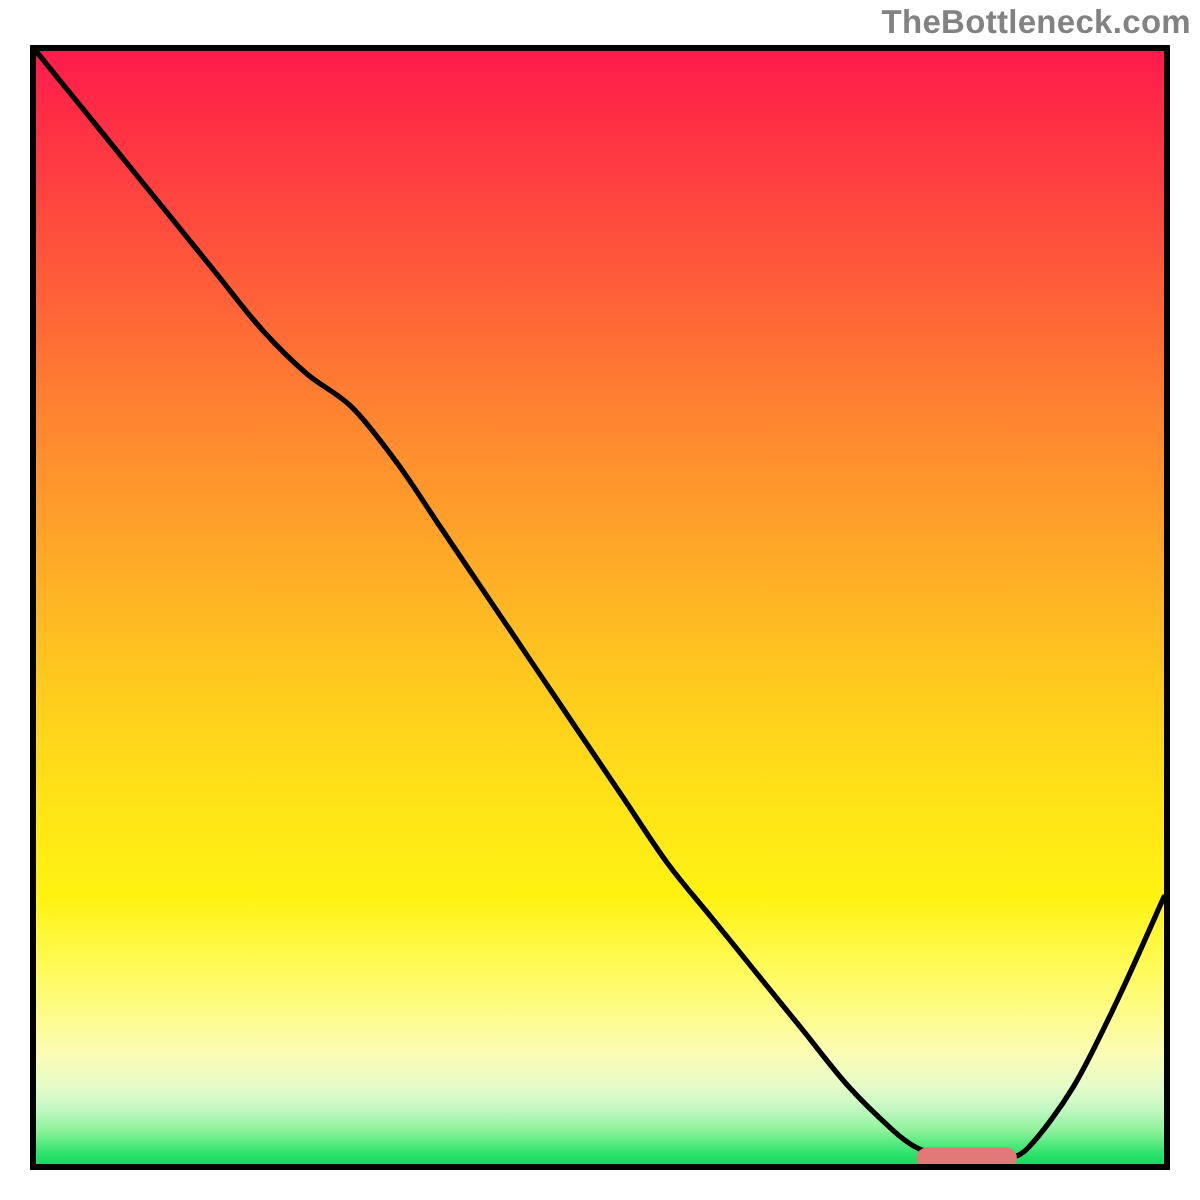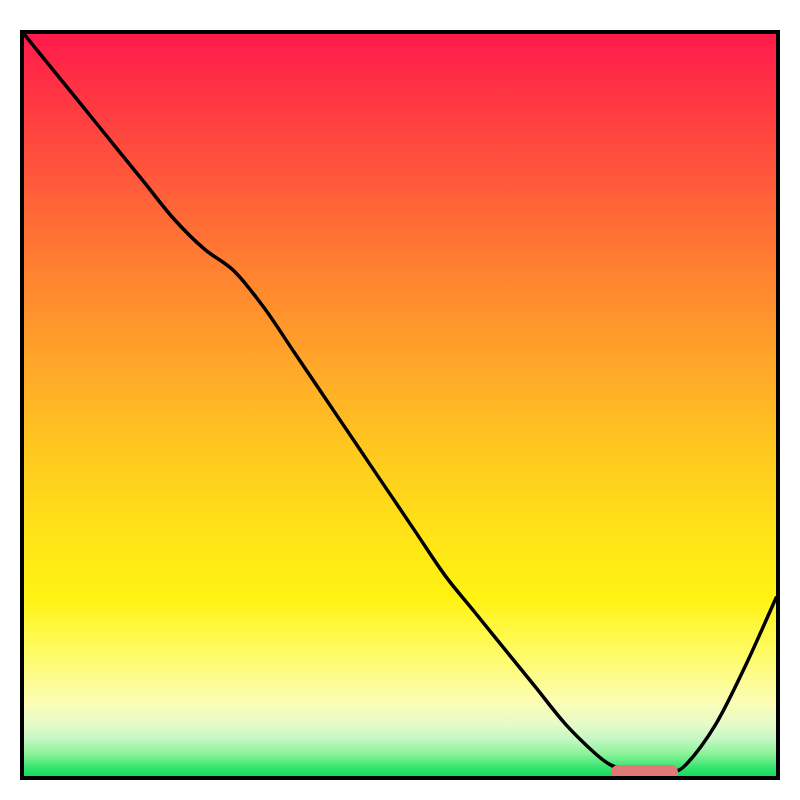--- a/index.html
+++ b/index.html
@@ -74,20 +74,21 @@
     height: 14px;
     border-radius: 7px;
     background: #e17979;
     z-index: 12;
   }
 </style>
 </head>
 <body>
 <div class="wrap">
 
+  <div class="attribution">TheBottleneck.com</div>
 
   <div class="plot">
     <div class="gradient"></div>
 
     <svg class="curve" viewBox="0 0 752 742" preserveAspectRatio="none">
       <path id="curve-path" fill="none" stroke="#000000" stroke-width="3.5" stroke-linejoin="round" stroke-linecap="round" d="M 0.00 0.00 C 5.01 6.18, 20.05 24.73, 30.08 37.10 C 40.11 49.47, 50.13 61.83, 60.16 74.20 C 70.19 86.57, 80.21 98.93, 90.24 111.30 C 100.27 123.67, 110.29 136.03, 120.32 148.40 C 130.35 160.77, 140.37 174.37, 150.40 185.50 C 160.43 196.63, 170.45 206.52, 180.48 215.18 C 190.51 223.84, 200.53 227.55, 210.56 237.44 C 220.59 247.33, 230.61 260.94, 240.64 274.54 C 250.67 288.14, 260.69 304.22, 270.72 319.06 C 280.75 333.90, 290.77 348.74, 300.80 363.58 C 310.83 378.42, 320.85 393.26, 330.88 408.10 C 340.91 422.94, 350.93 437.78, 360.96 452.62 C 370.99 467.46, 381.01 482.30, 391.04 497.14 C 401.07 511.98, 411.09 528.06, 421.12 541.66 C 431.15 555.26, 441.17 566.39, 451.20 578.76 C 461.23 591.13, 471.25 603.49, 481.28 615.86 C 491.31 628.23, 501.33 640.59, 511.36 652.96 C 521.39 665.33, 531.41 678.93, 541.44 690.06 C 551.47 701.19, 564.00 712.94, 571.52 719.74 C 579.04 726.54, 581.55 728.15, 586.56 730.87 C 591.57 733.59, 596.59 734.83, 601.60 736.06 C 606.61 737.30, 611.63 737.92, 616.64 738.29 C 621.65 738.66, 626.67 738.41, 631.68 738.29 C 636.69 738.17, 641.71 738.78, 646.72 737.55 C 651.73 736.31, 654.24 738.78, 661.76 730.87 C 669.28 722.96, 681.81 706.75, 691.84 690.06 C 701.87 673.37, 711.89 651.72, 721.92 630.70 C 731.95 609.68, 746.99 575.05, 752.00 563.92"></path>
     </svg>
 
     <div id="marker" class="marker" style="left: 586.56px; width: 67.68px; top: 731.29px;"></div>
   </div>

